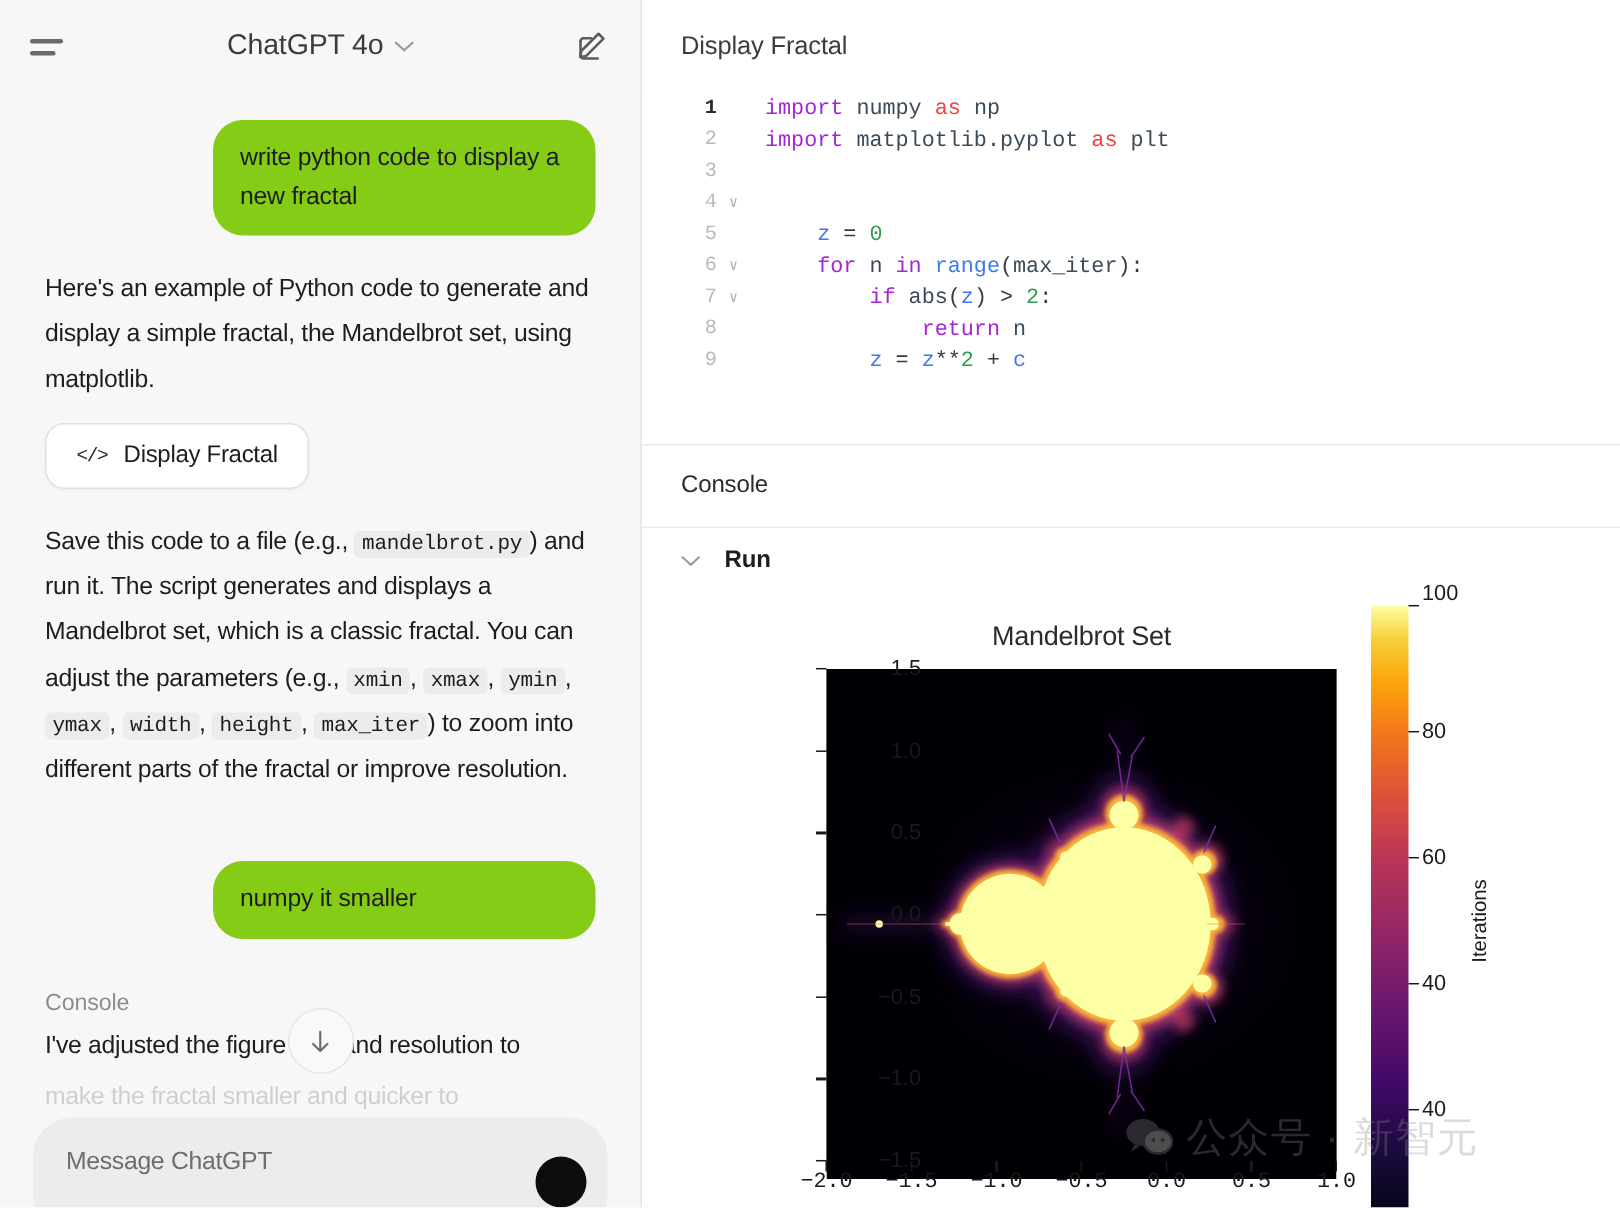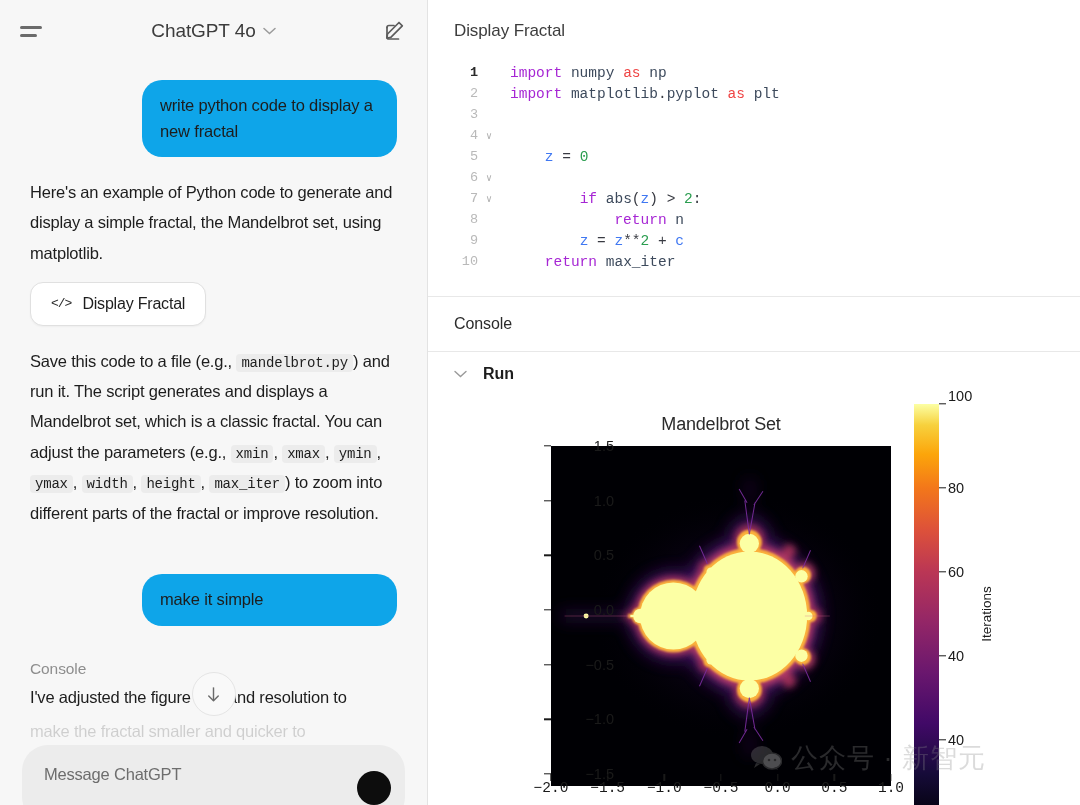--- a/index.html
+++ b/index.html
@@ -30,21 +30,21 @@
     position:absolute; left:0; right:0; margin:auto; width:max-content;
     display:flex; align-items:center; gap:7px; cursor:pointer;
   }
   #model-switcher .label { font-size:19px; color:#3c3c3c; font-weight:400; letter-spacing:-0.1px; }
   #model-switcher .chev { color:#9b9b9b; font-size:12px; line-height:1; }
   #compose-btn { margin-left:auto; cursor:pointer; display:flex; }
 
   #chat-scroll { position:absolute; top:62px; left:0; right:0; bottom:0; padding:0 30px; }
 
   .user-msg {
-    background:#0ea5e9; border-radius:20px;
+    background:#84cc16; border-radius:20px;
     padding:13px 18px; font-size:16.5px; line-height:1.55;
     color:#1d1d1d; max-width:255px; margin-left:auto; letter-spacing:-0.15px;
   }
   #user-msg-1 { margin-top:18px; }
   #user-msg-2 { margin-top:46px; }
 
   .assistant-text {
     font-size:16.5px; line-height:1.83; color:#1d1d1d;
     margin-top:20px; letter-spacing:-0.2px;
   }
@@ -197,21 +197,21 @@
 
       <div class="assistant-text">Here's an example of Python code to generate and display a simple fractal, the Mandelbrot set, using matplotlib.</div>
 
       <div id="display-fractal-btn">
         <span class="code-icon">&lt;/&gt;</span>
         <span class="btn-label">Display Fractal</span>
       </div>
 
       <div class="assistant-text"><span>Save this code to a file (e.g., </span><code class="inline">mandelbrot.py</code><span>) and run it. The script generates and displays a Mandelbrot set, which is a classic fractal. You can adjust the parameters (e.g., </span><code class="inline">xmin</code><span>, </span><code class="inline">xmax</code><span>, </span><code class="inline">ymin</code><span>, </span><code class="inline">ymax</code><span>, </span><code class="inline">width</code><span>, </span><code class="inline">height</code><span>, </span><code class="inline">max_iter</code><span>) to zoom into different parts of the fractal or improve resolution.</span></div>
 
-      <div class="user-msg" id="user-msg-2">make it simple</div>
+      <div class="user-msg" id="user-msg-2">numpy it smaller</div>
 
       <div class="edited-label">Console</div>
       <div class="assistant-tail">I've adjusted the figure size and resolution to</div>
       <div class="assistant-tail faded">make the fractal smaller and quicker to</div>
     </div>
 
     <div id="scroll-down-btn">
       <svg width="19" height="19" viewBox="0 0 20 20" fill="none" stroke="#6b6b6b" stroke-width="1.5" stroke-linecap="round" stroke-linejoin="round">
         <path d="M10 3 V16"></path>
           <path d="M5 11.5 L10 16.5 L15 11.5"></path>
@@ -252,40 +252,36 @@
             <span class="fold">∨</span>
           </div>
           <div class="code-line">
             <span class="ln">5</span>
             <span class="fold"></span>
             <span class="code-text"><span class="id">    </span><span class="fn">z</span><span class="op"> = </span><span class="num">0</span></span>
           </div>
           <div class="code-line">
             <span class="ln">6</span>
             <span class="fold">∨</span>
+            <span class="code-text"><span class="id">    </span><span class="kw">for </span><span class="id">n </span><span class="kw">in </span><span class="fn">range</span><span class="pun">(</span><span class="id">max_iter</span><span class="pun">):</span></span>
           </div>
           <div class="code-line">
             <span class="ln">7</span>
             <span class="fold">∨</span>
             <span class="code-text"><span class="id">        </span><span class="kw">if </span><span class="id">abs</span><span class="pun">(</span><span class="fn">z</span><span class="op">) &gt; </span><span class="num">2</span><span class="pun">:</span></span>
           </div>
           <div class="code-line">
             <span class="ln">8</span>
             <span class="fold"></span>
             <span class="code-text"><span class="id">            </span><span class="kw">return </span><span class="id">n</span></span>
           </div>
           <div class="code-line">
             <span class="ln">9</span>
             <span class="fold"></span>
             <span class="code-text"><span class="id">        </span><span class="fn">z</span><span class="op"> = </span><span class="fn">z</span><span class="op">**</span><span class="num">2</span><span class="op"> + </span><span class="fn">c</span></span>
-          </div>
-          <div class="code-line">
-            <span class="ln">10</span>
-            <span class="fold"></span>
-            <span class="code-text"><span class="id">    </span><span class="kw">return </span><span class="id">max_iter</span></span>
           </div>
         </div>
       <div id="code-fade"></div>
     </div>
 
     <div id="console-header">
       <span id="console-label">Console</span>
     </div>
 
     <div id="run-row">

